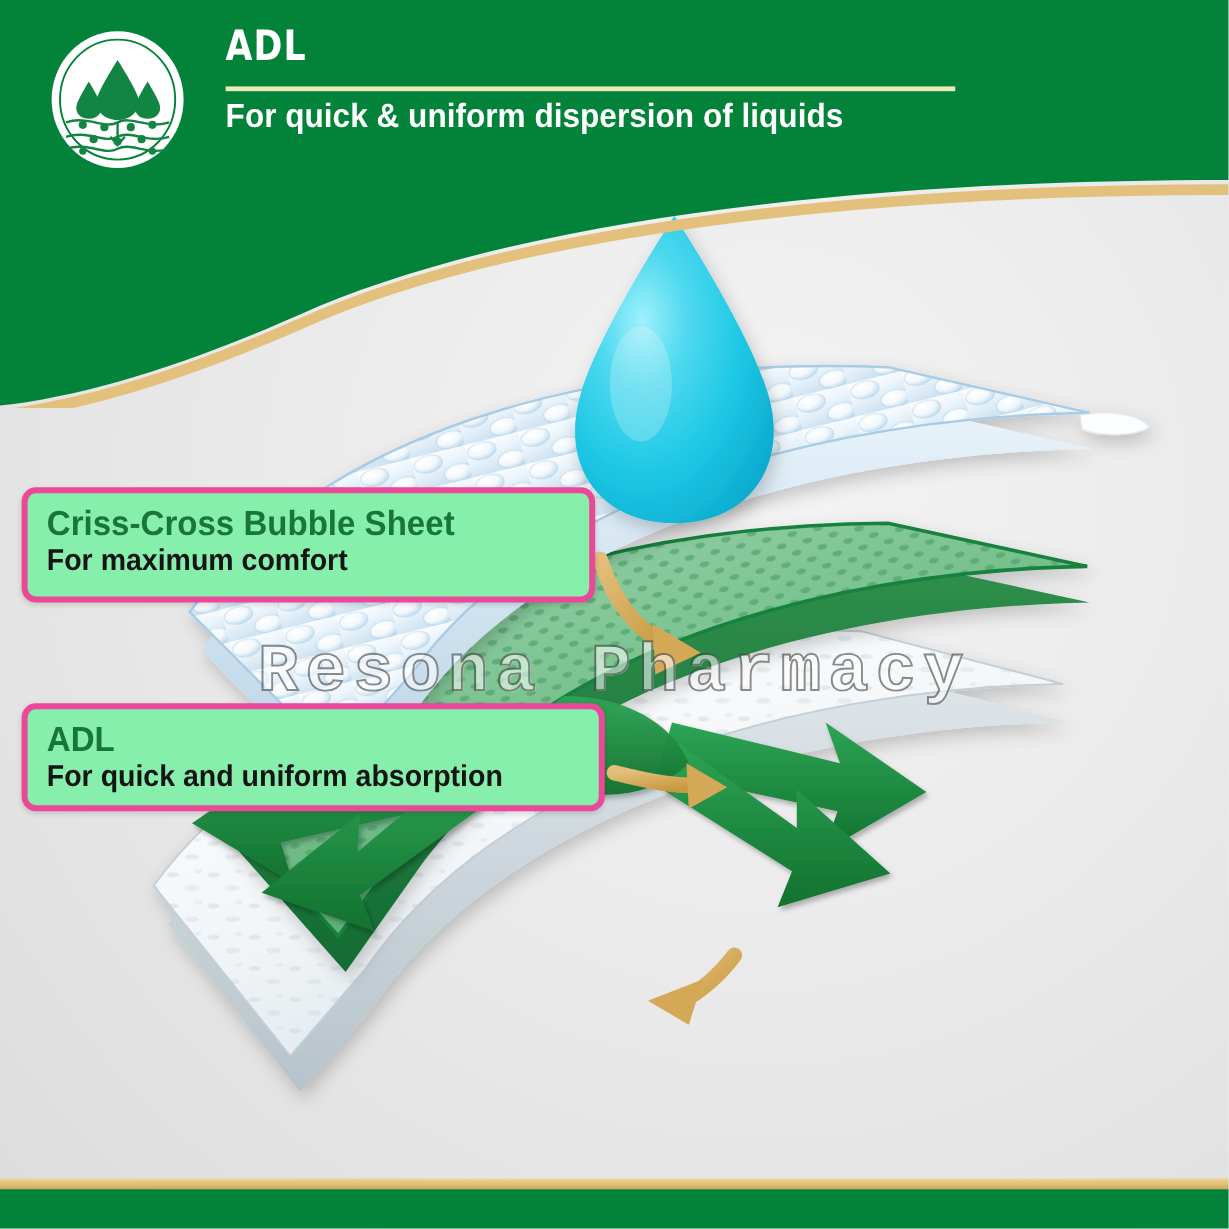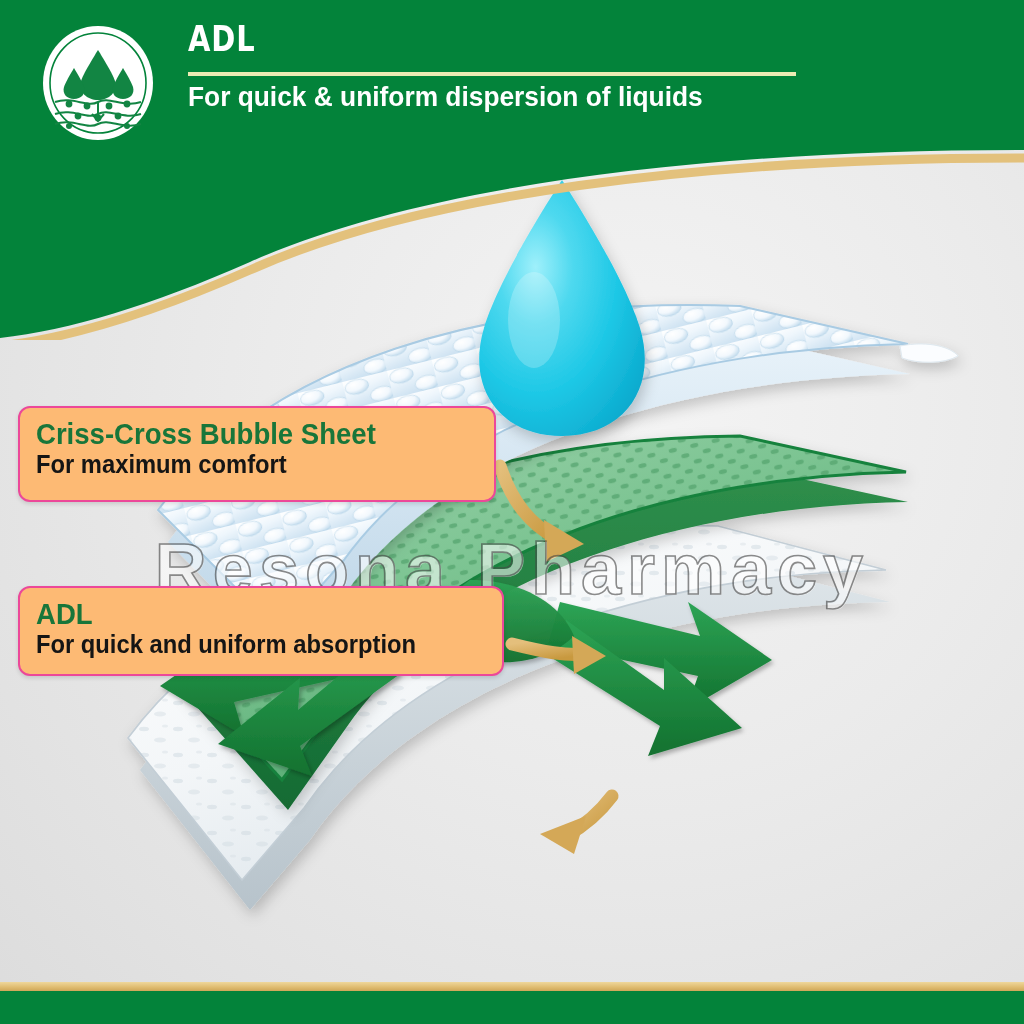--- a/index.html
+++ b/index.html
@@ -55,33 +55,33 @@
     position:absolute;left:0;bottom:33px;width:1024px;height:9px;
     background:linear-gradient(180deg,#efd79b 0%,#e0bd72 55%,#cfa758 100%);
   }
 
   
   .art{position:absolute;left:0;top:150px;width:1024px;height:840px;}
 
   
   .watermark{
     position:absolute;left:0;top:528px;width:1024px;text-align:center;
-    font-size:72px;font-weight:bold;letter-spacing:6px;
-    font-family:Liberation Sans, sans-serif;
+    font-size:56px;font-weight:bold;letter-spacing:6px;
+    font-family:Liberation Mono, monospace;
     color:transparent;
     -webkit-text-stroke:1.6px rgba(70,70,70,.62);
     text-shadow:1px 1px 0 rgba(255,255,255,.55);
     pointer-events:none;user-select:none;
   }
 
   
   .callout{
     position:absolute;
-    background:#fdba74;
-    border:2px solid #ec4899;
+    background:#86efac;
+    border:5px solid #ec4899;
     border-radius:12px;
     box-shadow:0 2px 4px rgba(0,0,0,.13);
     padding:10px 16px 12px 16px;
     box-sizing:border-box;
   }
   .callout .c-title{
     color:#18763a;font-size:29px;font-weight:bold;line-height:1.12;
     white-space:nowrap;
     transform:scaleX(.95);transform-origin:left center;
   }

